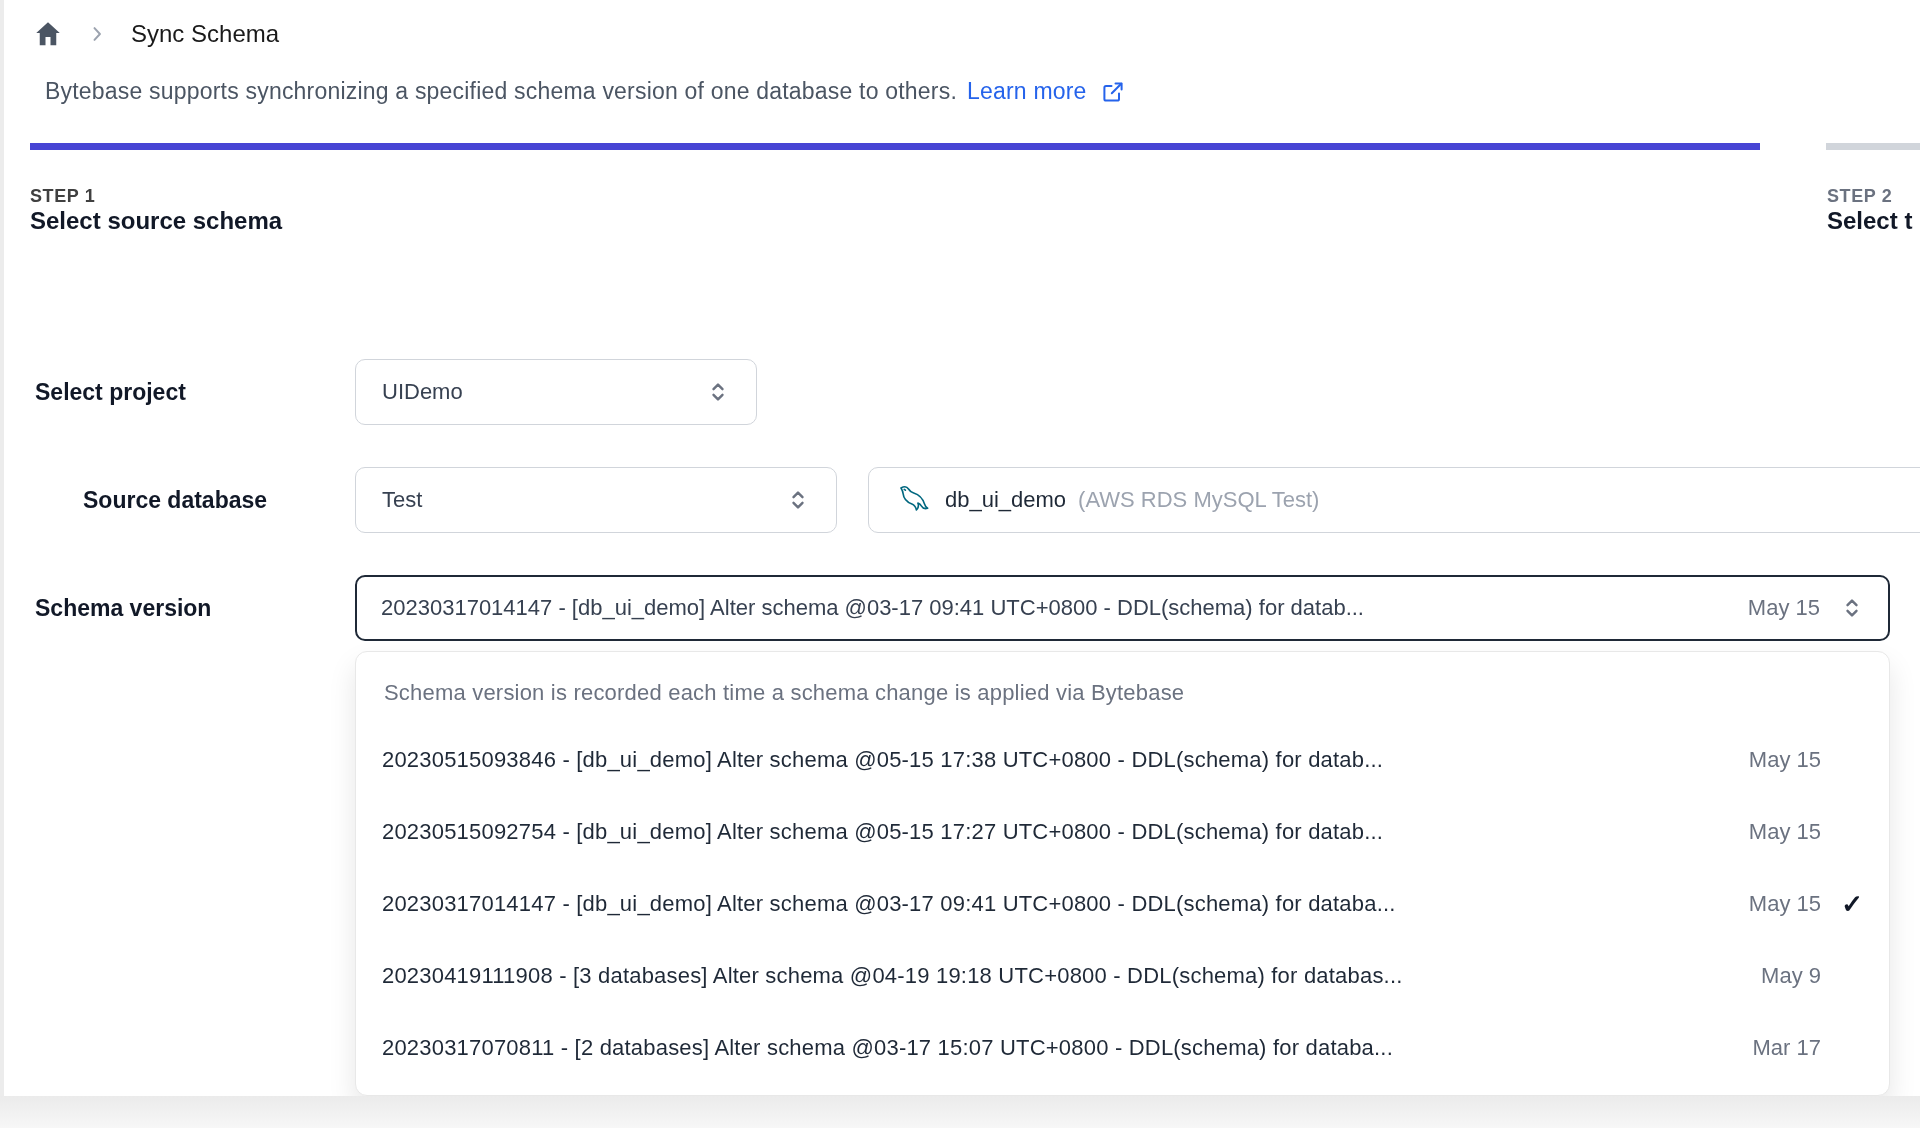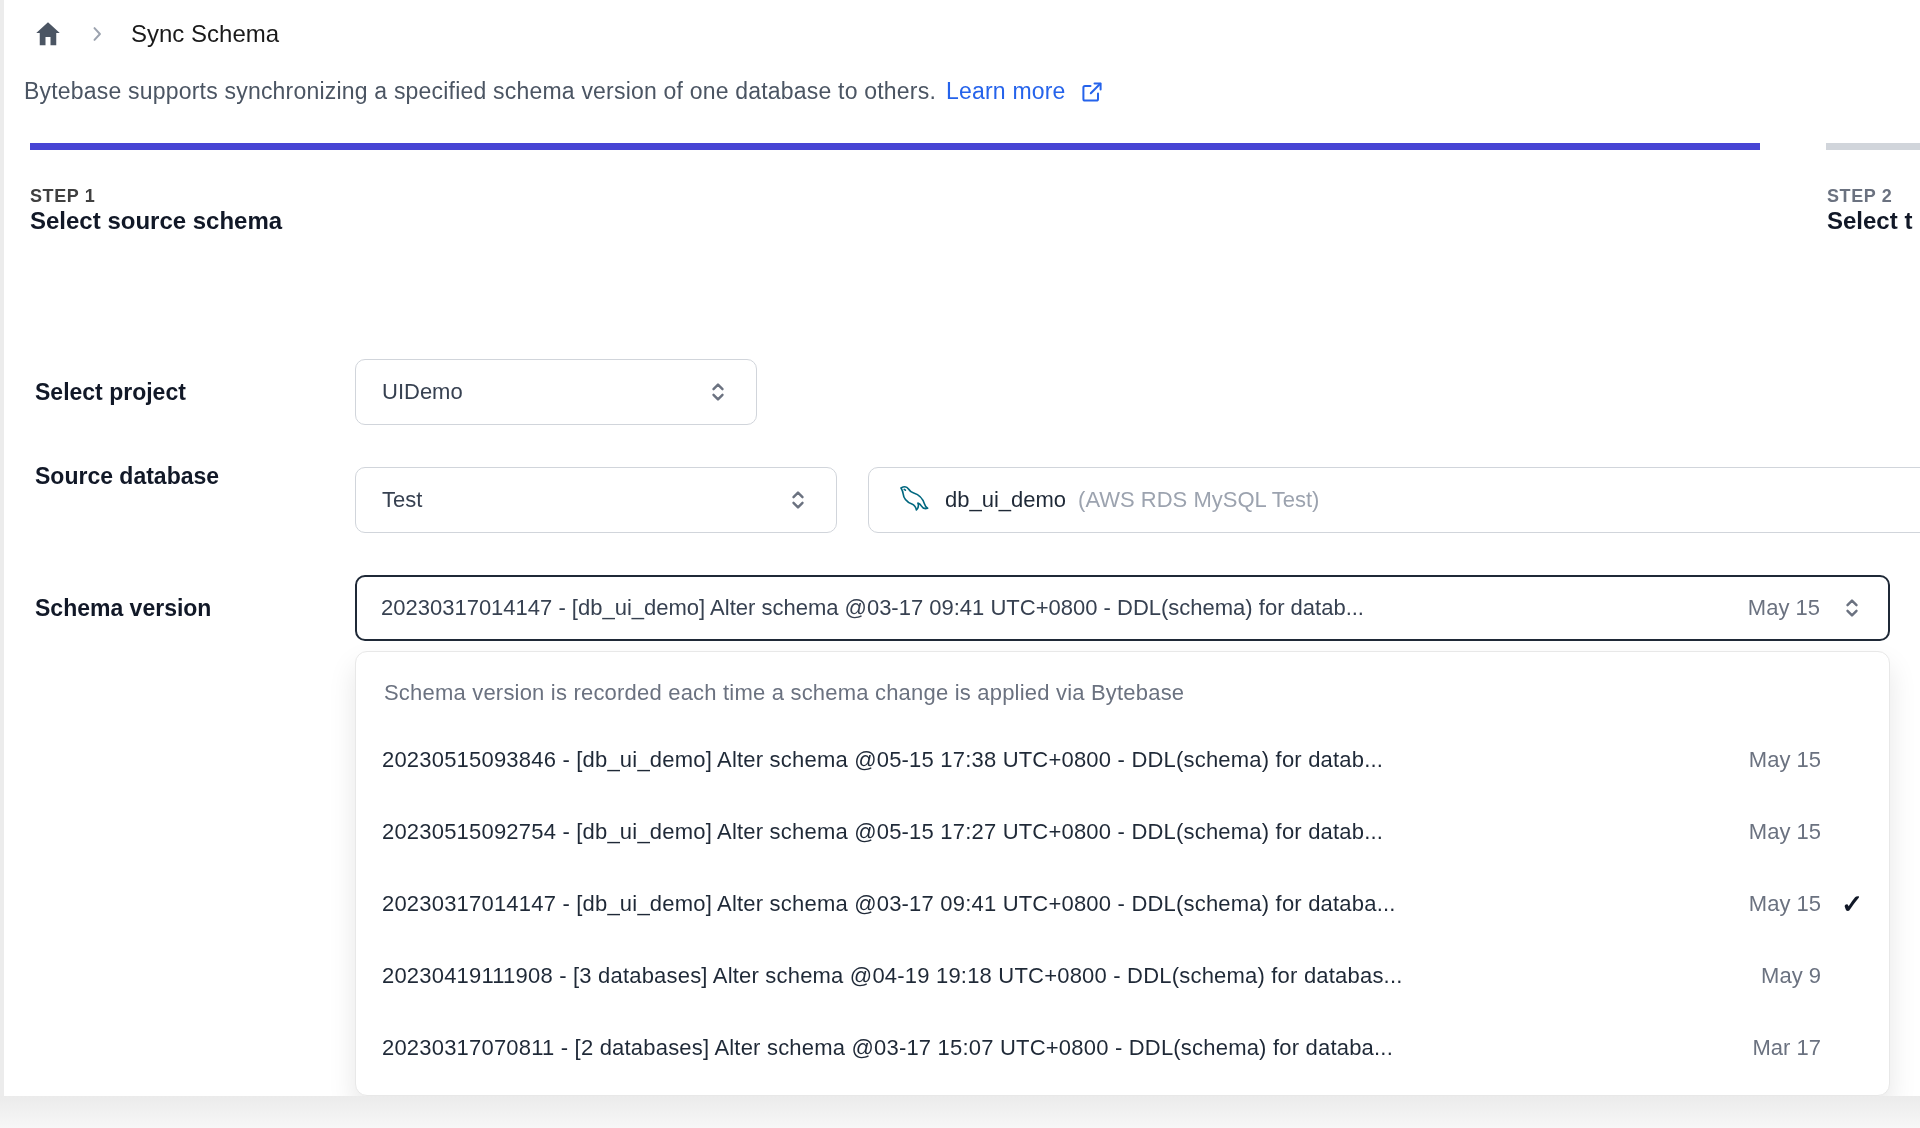--- a/index.html
+++ b/index.html
@@ -9,21 +9,21 @@
 
   .left-strip { position:absolute; left:0; top:0; width:4px; height:1128px;
                 background:#ececec; }
 
   
   .breadcrumb { position:absolute; left:33px; top:16px; display:flex;
                 align-items:center; gap:24px; height:36px; }
   .crumb-title { font-size:24px; font-weight:500; color:#1a1a1a; }
 
   
-  .intro { position:absolute; left:24px; top:78px; font-size:23px; color:#4b5563;
+  .intro { position:absolute; left:45px; top:78px; font-size:23px; color:#4b5563;
            letter-spacing:.2px; display:flex; align-items:center; gap:10px; }
   .intro a { color:#2563eb; text-decoration:none; display:inline-flex;
              align-items:center; gap:14px; cursor:pointer; }
 
   
   .bar { position:absolute; top:143px; height:7px; }
   .bar-active { left:30px; width:1730px; background:#4744d4; }
   .bar-inactive { left:1826px; width:94px; background:#d1d5db; }
 
   
@@ -32,21 +32,21 @@
   .step-2 { left:1827px; width:200px; }
   .step-label { font-size:18px; font-weight:800; letter-spacing:.6px; color:#404040; }
   .step-2 .step-label { color:#6b7280; }
   .step-title { font-size:24px; font-weight:700; color:#111827;
                 white-space:nowrap; }
 
   
   .field-label { position:absolute; left:35px; font-size:23px; font-weight:700;
                  color:#111827; white-space:nowrap; }
   .lbl-project { top:379px; }
-  .lbl-source  { top:463px; }
+  .lbl-source  { top:487px;margin-left:48px; }
   .lbl-version { top:595px; }
 
   
   .select { position:absolute; height:66px; background:#fff;
             border:1px solid #d1d5db; border-radius:10px; display:flex;
             align-items:center; padding:0 26px; cursor:pointer; }
   .sel-project { left:355px; top:359px; width:402px; }
   .sel-env     { left:355px; top:467px; width:482px; }
   .sel-db      { left:868px; top:467px; width:1208px; }
   .sel-version { left:355px; top:575px; width:1535px; border:2px solid #1f2937;

